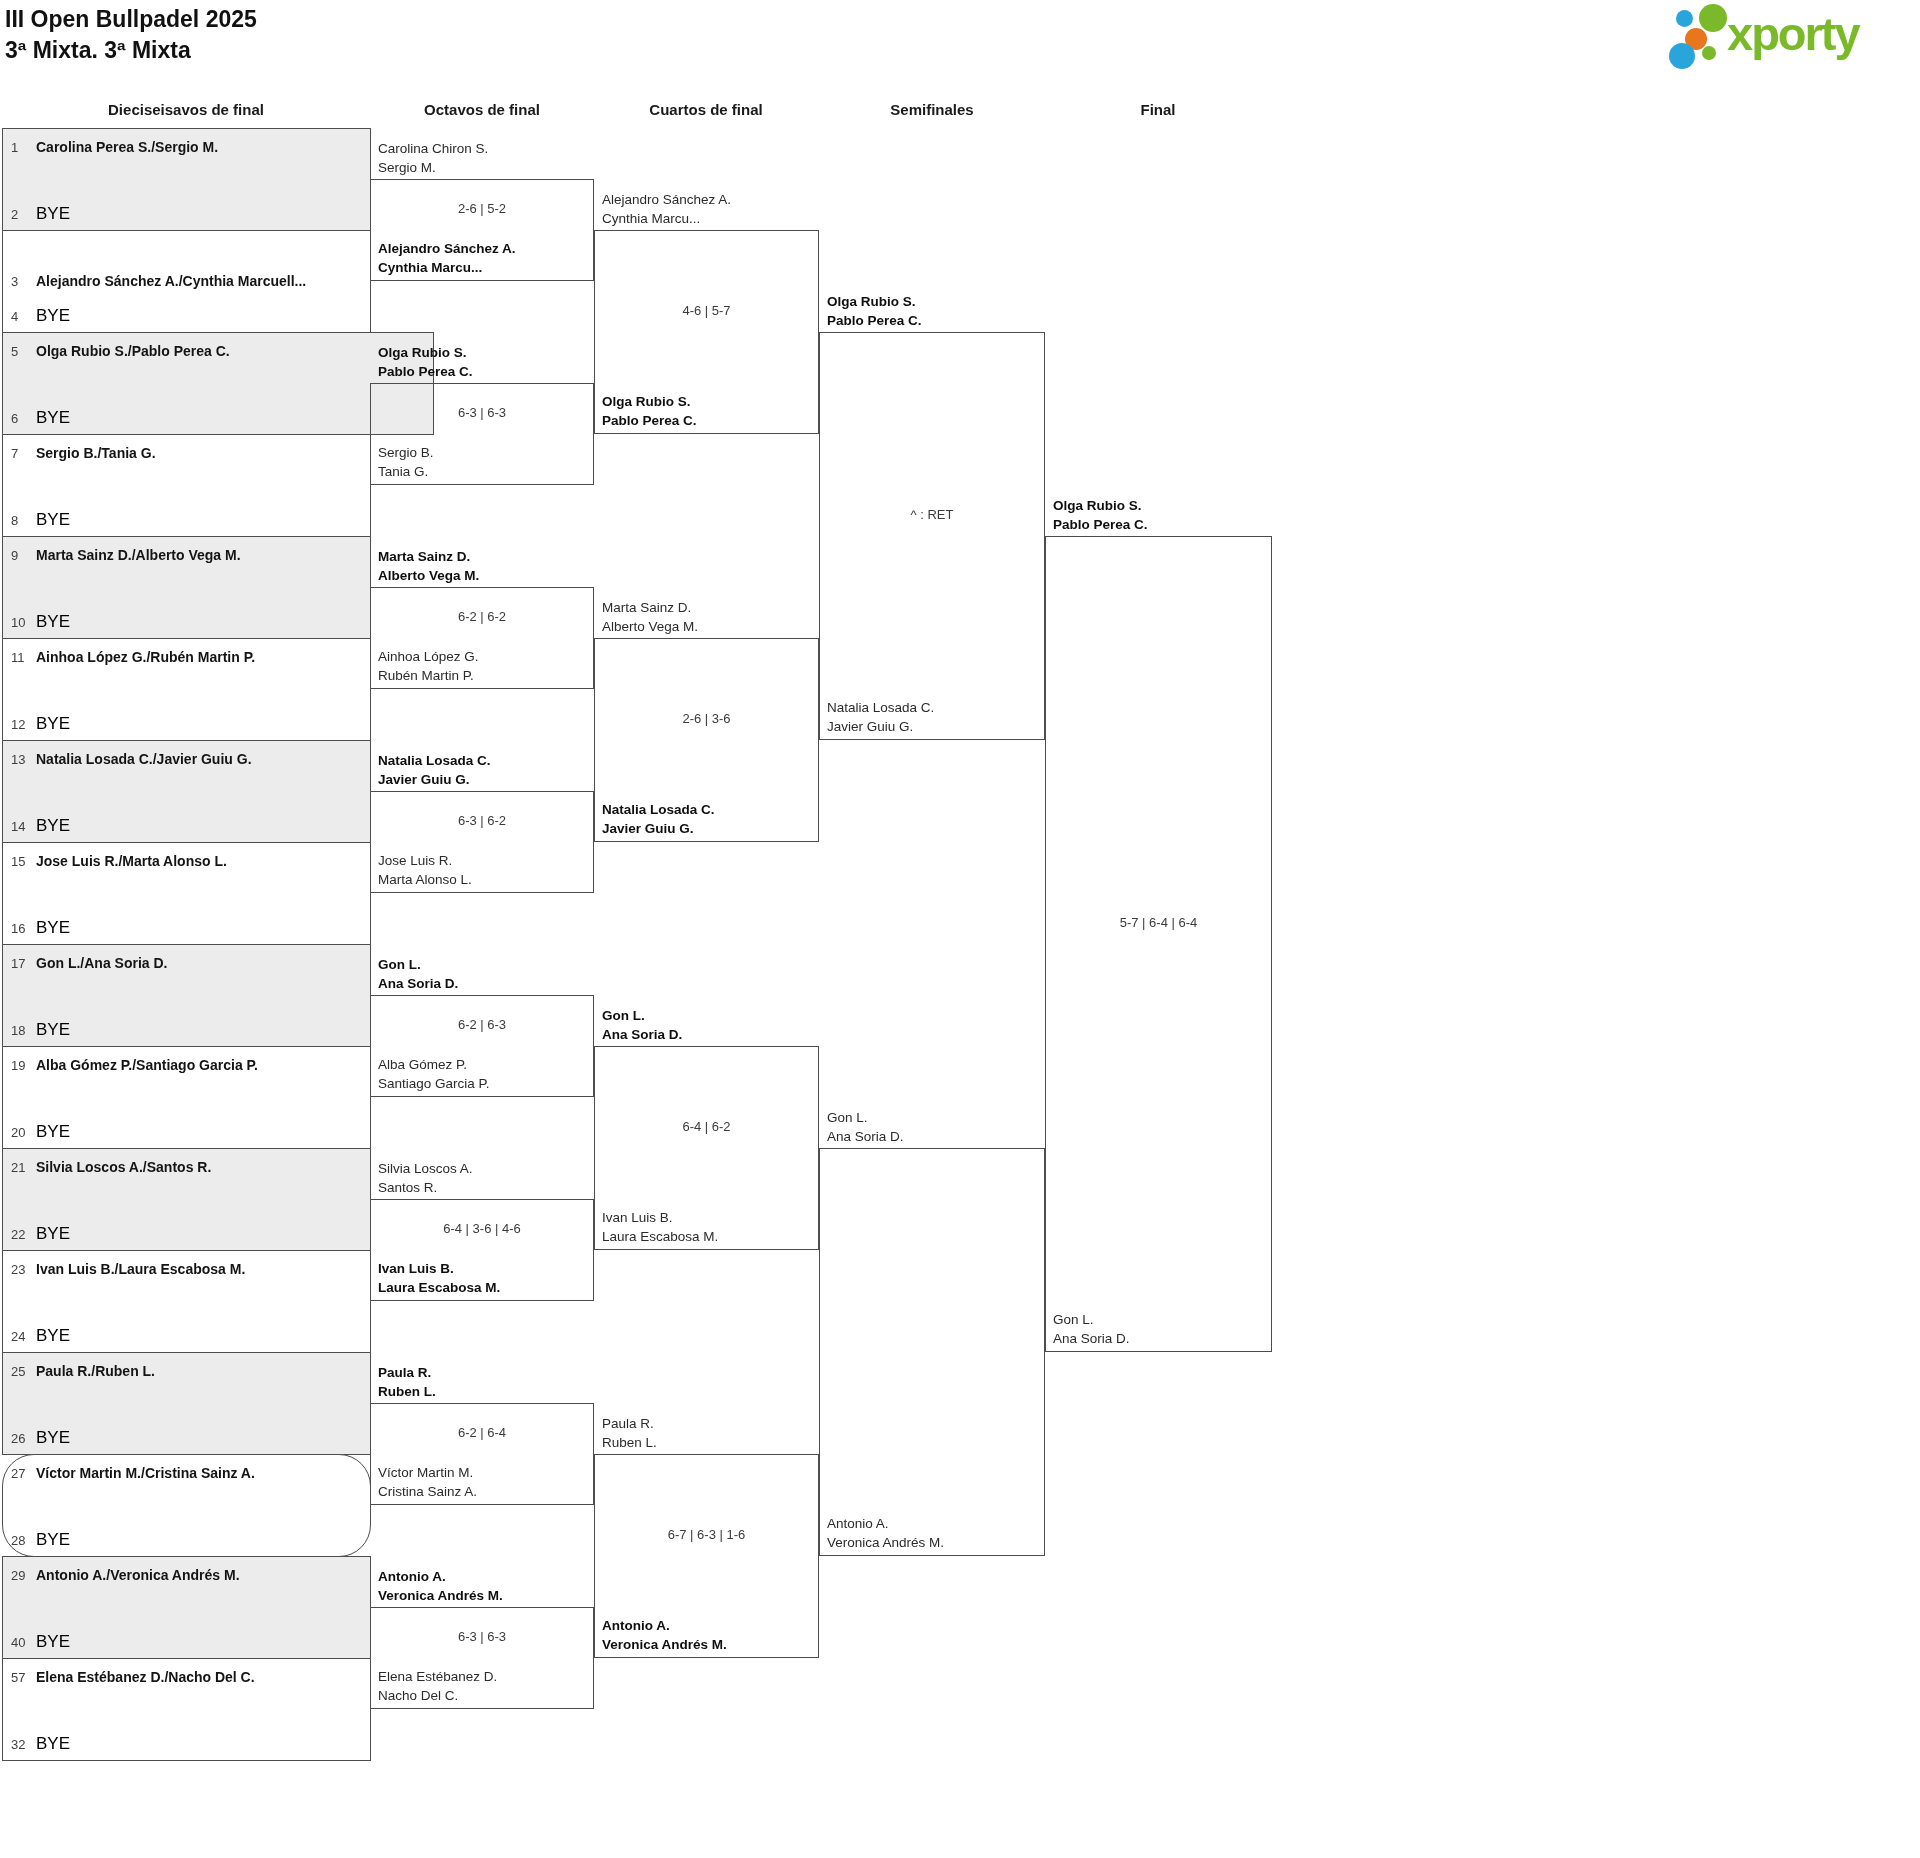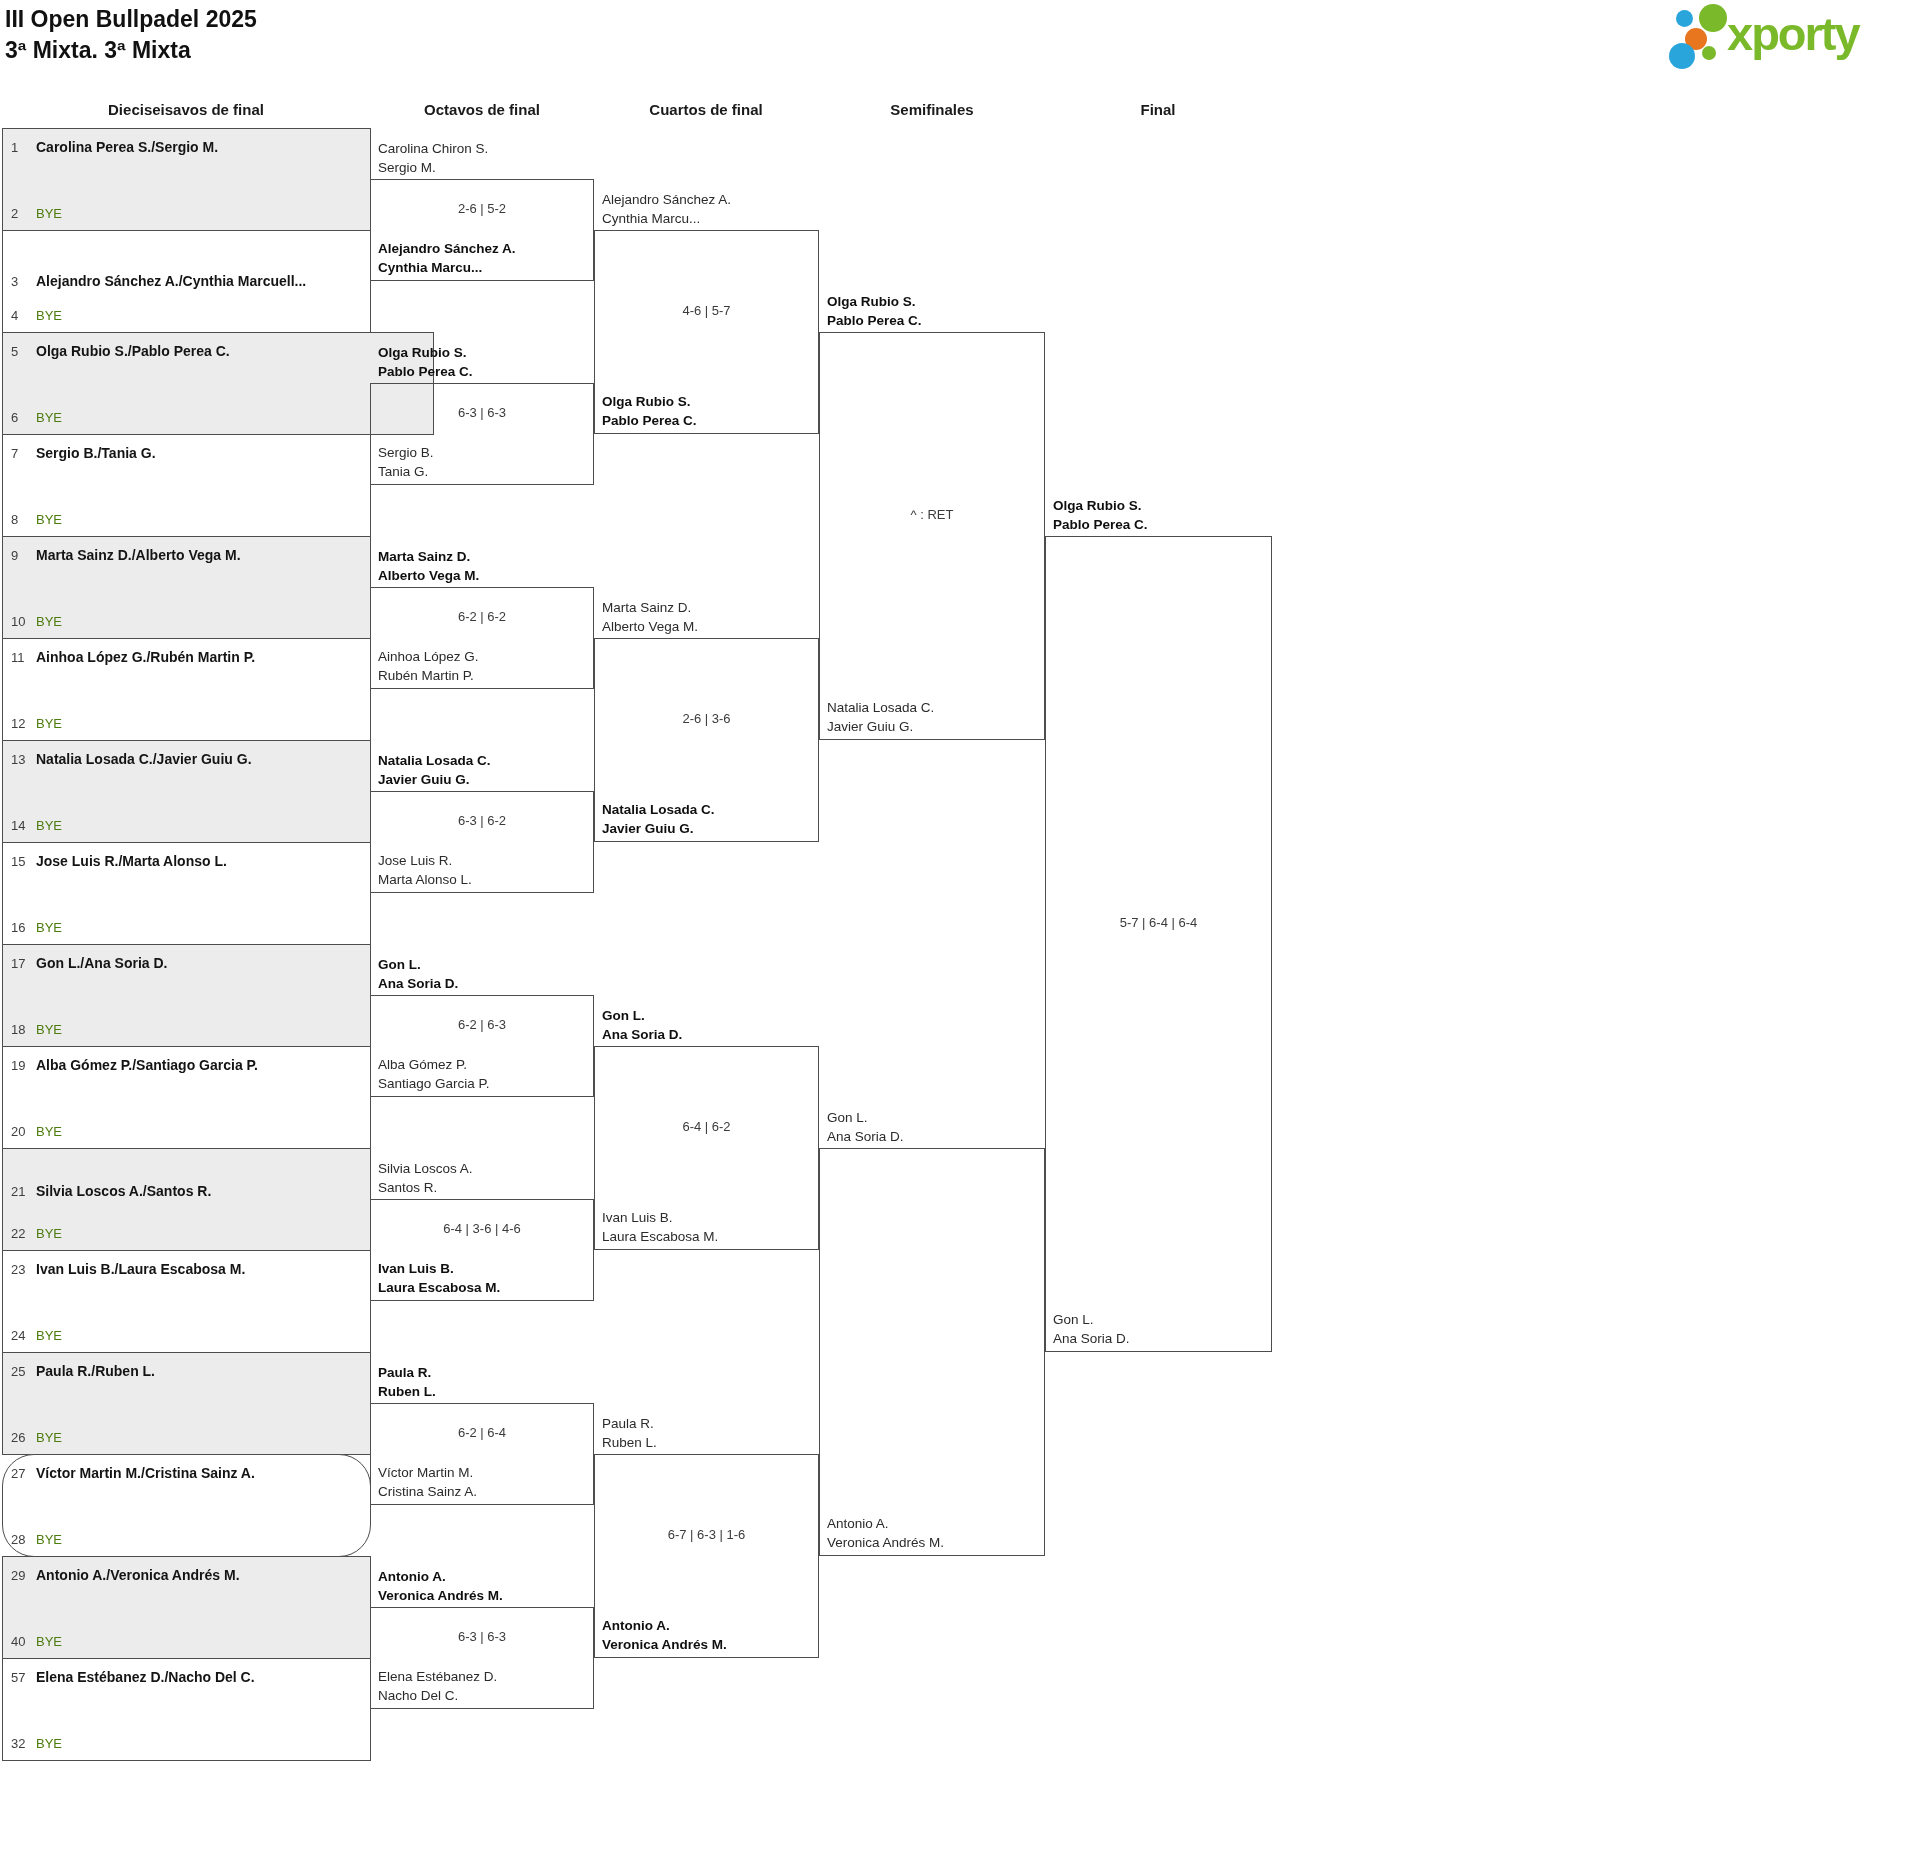--- a/index.html
+++ b/index.html
@@ -12,21 +12,21 @@
   .hdr{
     position:absolute;top:101px;transform:translateX(-50%);
     font-size:15px;font-weight:700;color:#1a1a1a;white-space:nowrap;
   }
   .mbox{position:absolute;border:1px solid #4d4d4d;box-sizing:border-box;background:transparent;}
   .r32box{background:#ffffff;}
   .r32box.alt{background:#ececec;}
   .srow{position:absolute;left:0;right:0;white-space:nowrap;overflow:hidden;}
   .num{display:inline-block;min-width:25px;padding-left:8px;font-size:13px;color:#3f3f3f;vertical-align:baseline;}
   .nm{font-size:14px;font-weight:700;color:#141414;}
-  .nm.bye{font-weight:400;font-size:13px;color:#4d7c0f;}
+  .nm.bye{font-weight:400;font-size:17px;color:#000000;}
   .team{position:absolute;font-size:13.5px;line-height:19px;color:#2b2b2b;white-space:nowrap;overflow:hidden;}
   .team.w{font-weight:700;color:#0f0f0f;}
   .score{position:absolute;height:18px;line-height:18px;text-align:center;font-size:13px;color:#3b3b3b;white-space:nowrap;}
   
   #logo-text{position:absolute;left:1727px;top:9px;font-size:47px;font-weight:700;letter-spacing:-2px;line-height:50px;}
   .dot{position:absolute;border-radius:50%;}
 </style>
 </head>
 <body>
 
@@ -79,21 +79,21 @@
     </div>
     <div class="mbox r32box alt" style="left: 2px; top: 944px; width: 369px; height: 103px;">
       <div class="srow" style="top: 9px;"><span class="num">17</span><span class="nm">Gon L./Ana Soria D.</span></div>
       <div class="srow" style="top: 75px;"><span class="num">18</span><span class="nm bye">BYE</span></div>
     </div>
     <div class="mbox r32box" style="left: 2px; top: 1046px; width: 369px; height: 103px;">
       <div class="srow" style="top: 9px;"><span class="num">19</span><span class="nm">Alba Gómez P./Santiago Garcia P.</span></div>
       <div class="srow" style="top: 75px;"><span class="num">20</span><span class="nm bye">BYE</span></div>
     </div>
     <div class="mbox r32box alt" style="left: 2px; top: 1148px; width: 369px; height: 103px;">
-      <div class="srow" style="top: 9px; margin-top: 24px;"><span class="num">21</span><span class="nm">Silvia Loscos A./Santos R.</span></div>
+      <div class="srow" style="top: 9px;"><span class="num">21</span><span class="nm">Silvia Loscos A./Santos R.</span></div>
       <div class="srow" style="top: 75px;"><span class="num">22</span><span class="nm bye">BYE</span></div>
     </div>
     <div class="mbox r32box" style="left: 2px; top: 1250px; width: 369px; height: 103px;">
       <div class="srow" style="top: 9px;"><span class="num">23</span><span class="nm">Ivan Luis B./Laura Escabosa M.</span></div>
       <div class="srow" style="top: 75px;"><span class="num">24</span><span class="nm bye">BYE</span></div>
     </div>
     <div class="mbox r32box alt" style="left: 2px; top: 1352px; width: 369px; height: 103px;">
       <div class="srow" style="top: 9px;"><span class="num">25</span><span class="nm">Paula R./Ruben L.</span></div>
       <div class="srow" style="top: 75px;"><span class="num">26</span><span class="nm bye">BYE</span></div>
     </div>

